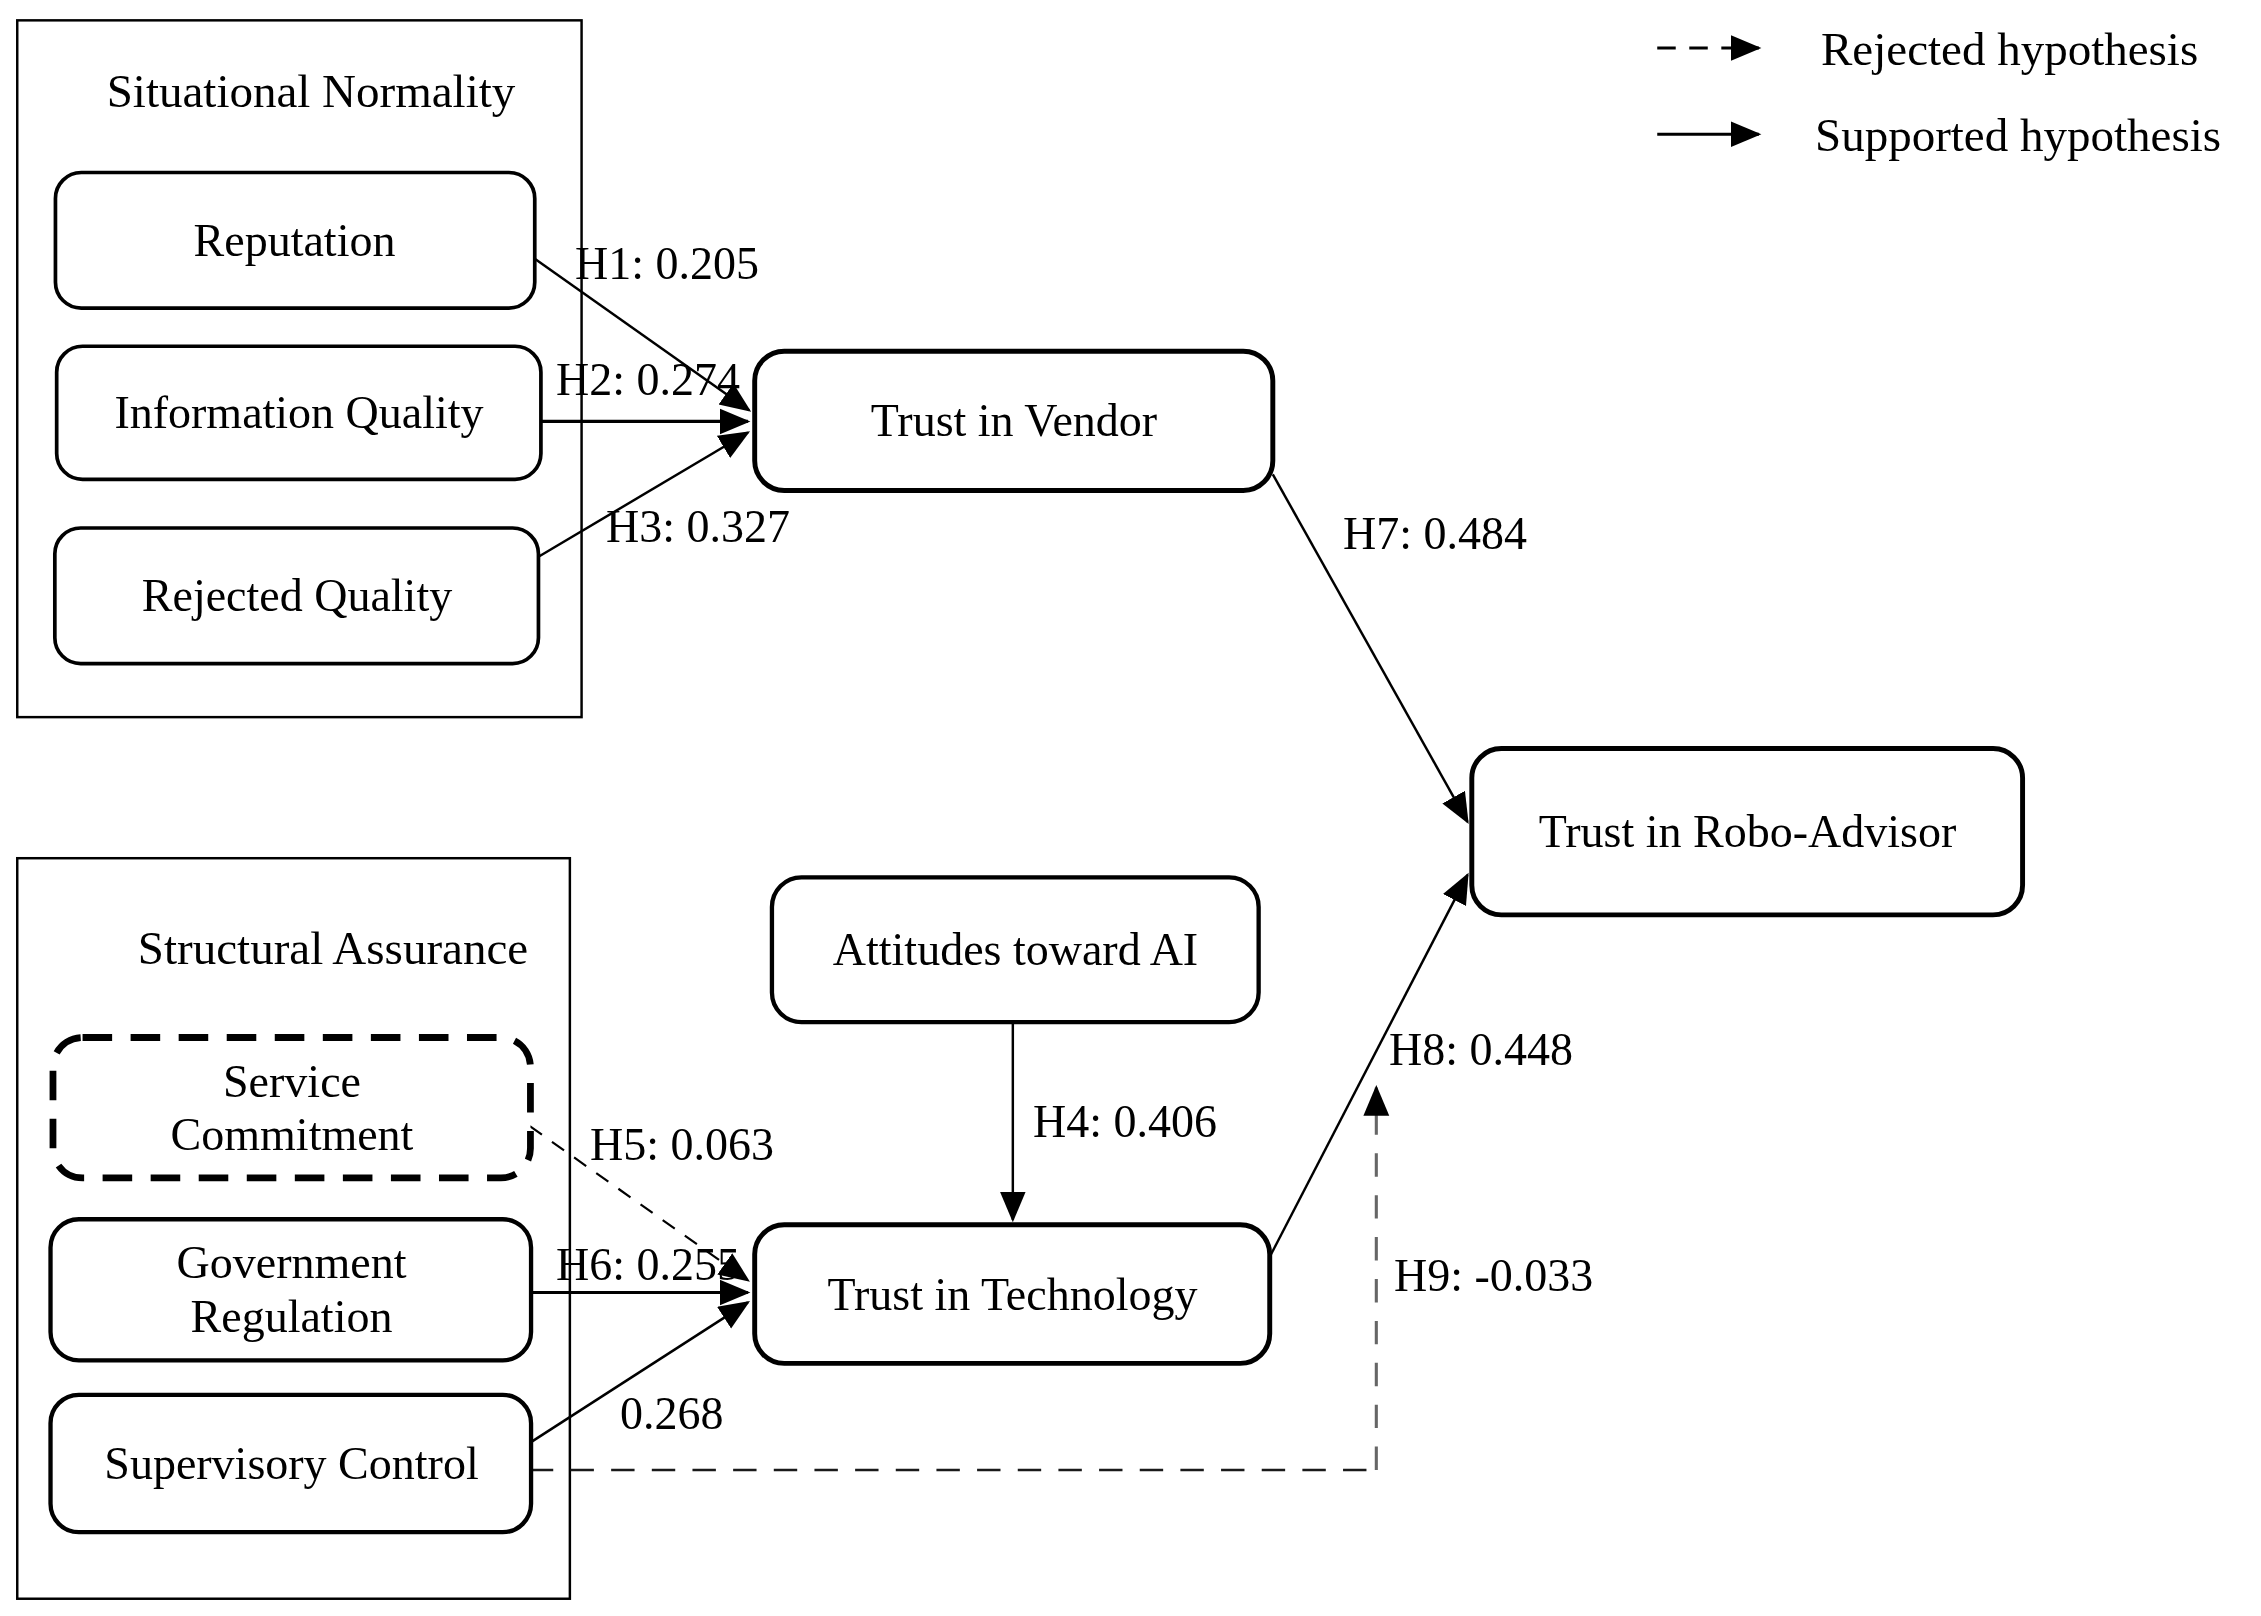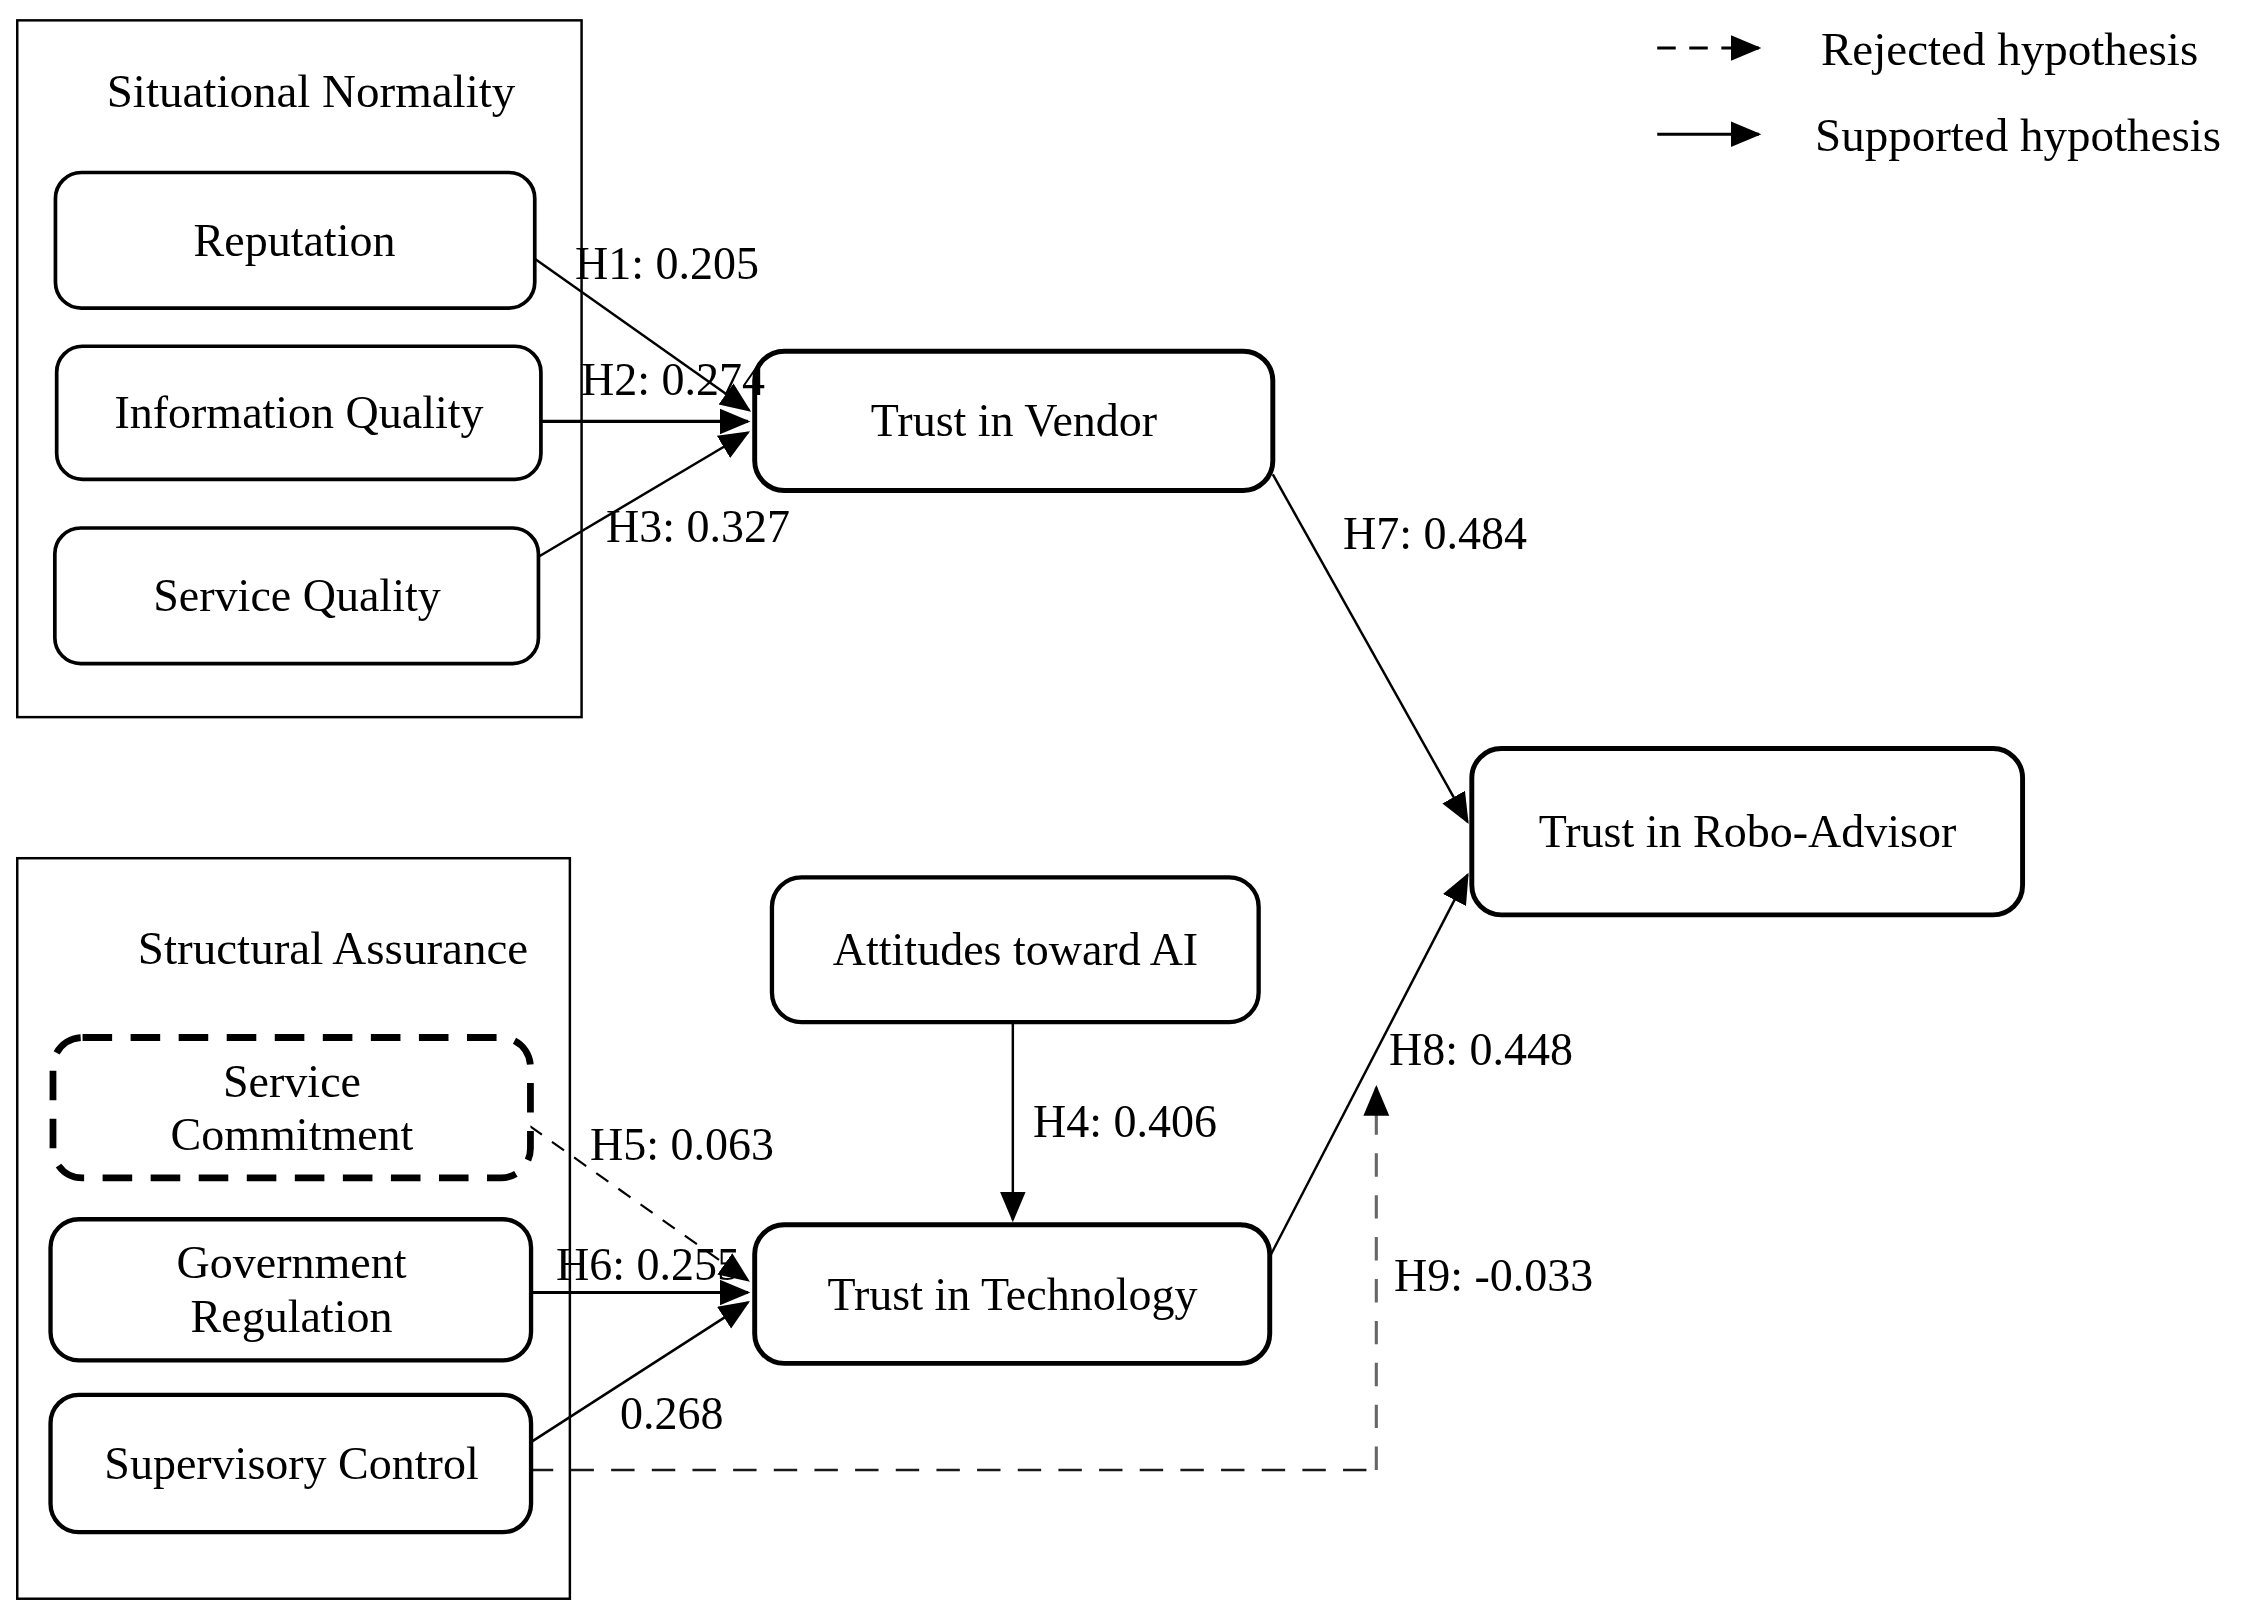--- a/index.html
+++ b/index.html
@@ -87,33 +87,33 @@
 
     <line x1="2690" y1="78" x2="2855" y2="78" stroke="#000" stroke-width="5" stroke-dasharray="30 22" marker-end="url(#arrowhead)"></line>
     <line x1="2690" y1="218" x2="2855" y2="218" stroke="#000" stroke-width="5" marker-end="url(#arrowhead)"></line>
   </svg>
 
   <div class="group-title txt" style="left:17px; top:65px; width:564px;margin-left:12px;">Situational Normality</div>
   <div class="group-title txt" style="left:17px; top:922px; width:632px;">Structural Assurance</div>
 
   <div class="node-label txt" style="left:55px; top:173px; width:479px; height:136px;">Reputation</div>
   <div class="node-label txt" style="left:57px; top:346px; width:484px; height:133px;">Information Quality</div>
-  <div class="node-label txt" style="left:55px; top:528px; width:484px; height:136px;">Service Quality</div>
+  <div class="node-label txt" style="left:55px; top:528px; width:484px; height:136px;">Rejected Quality</div>
   <div class="node-label txt" style="left:53px; top:1038px; width:478px; height:140px;">Service
 Commitment</div>
   <div class="node-label txt" style="left:51px; top:1219px; width:481px; height:141px;">Government
 Regulation</div>
   <div class="node-label txt" style="left:51px; top:1395px; width:481px; height:137px;">Supervisory Control</div>
   <div class="node-label txt" style="left:755px; top:351px; width:518px; height:139px;">Trust in Vendor</div>
   <div class="node-label txt" style="left:772px; top:877px; width:487px; height:145px;">Attitudes toward AI</div>
   <div class="node-label txt" style="left:755px; top:1225px; width:515px; height:139px;">Trust in Technology</div>
   <div class="node-label txt" style="left:1472px; top:749px; width:551px; height:166px;">Trust in Robo-Advisor</div>
 
   <div class="path-label txt" style="left:575px; top:240px;">H1: 0.205</div>
-  <div class="path-label txt" style="left:556px; top:356px;margin-left:25px;">H2: 0.274</div>
+  <div class="path-label txt" style="left:556px; top:356px;">H2: 0.274</div>
   <div class="path-label txt" style="left:606px; top:503px;">H3: 0.327</div>
   <div class="path-label txt" style="left:1033px; top:1098px;">H4: 0.406</div>
   <div class="path-label txt" style="left:590px; top:1121px;">H5: 0.063</div>
   <div class="path-label txt" style="left:556px; top:1241px;">H6: 0.255</div>
   <div class="path-label txt" style="left:620px; top:1390px;">0.268</div>
   <div class="path-label txt" style="left:1343px; top:510px;">H7: 0.484</div>
   <div class="path-label txt" style="left:1389px; top:1026px;">H8: 0.448</div>
   <div class="path-label txt" style="left:1394px; top:1252px;">H9: -0.033</div>
 
   <div class="legend-label txt" style="left:1815px; top:25px;margin-left:6px;">Rejected hypothesis</div>

